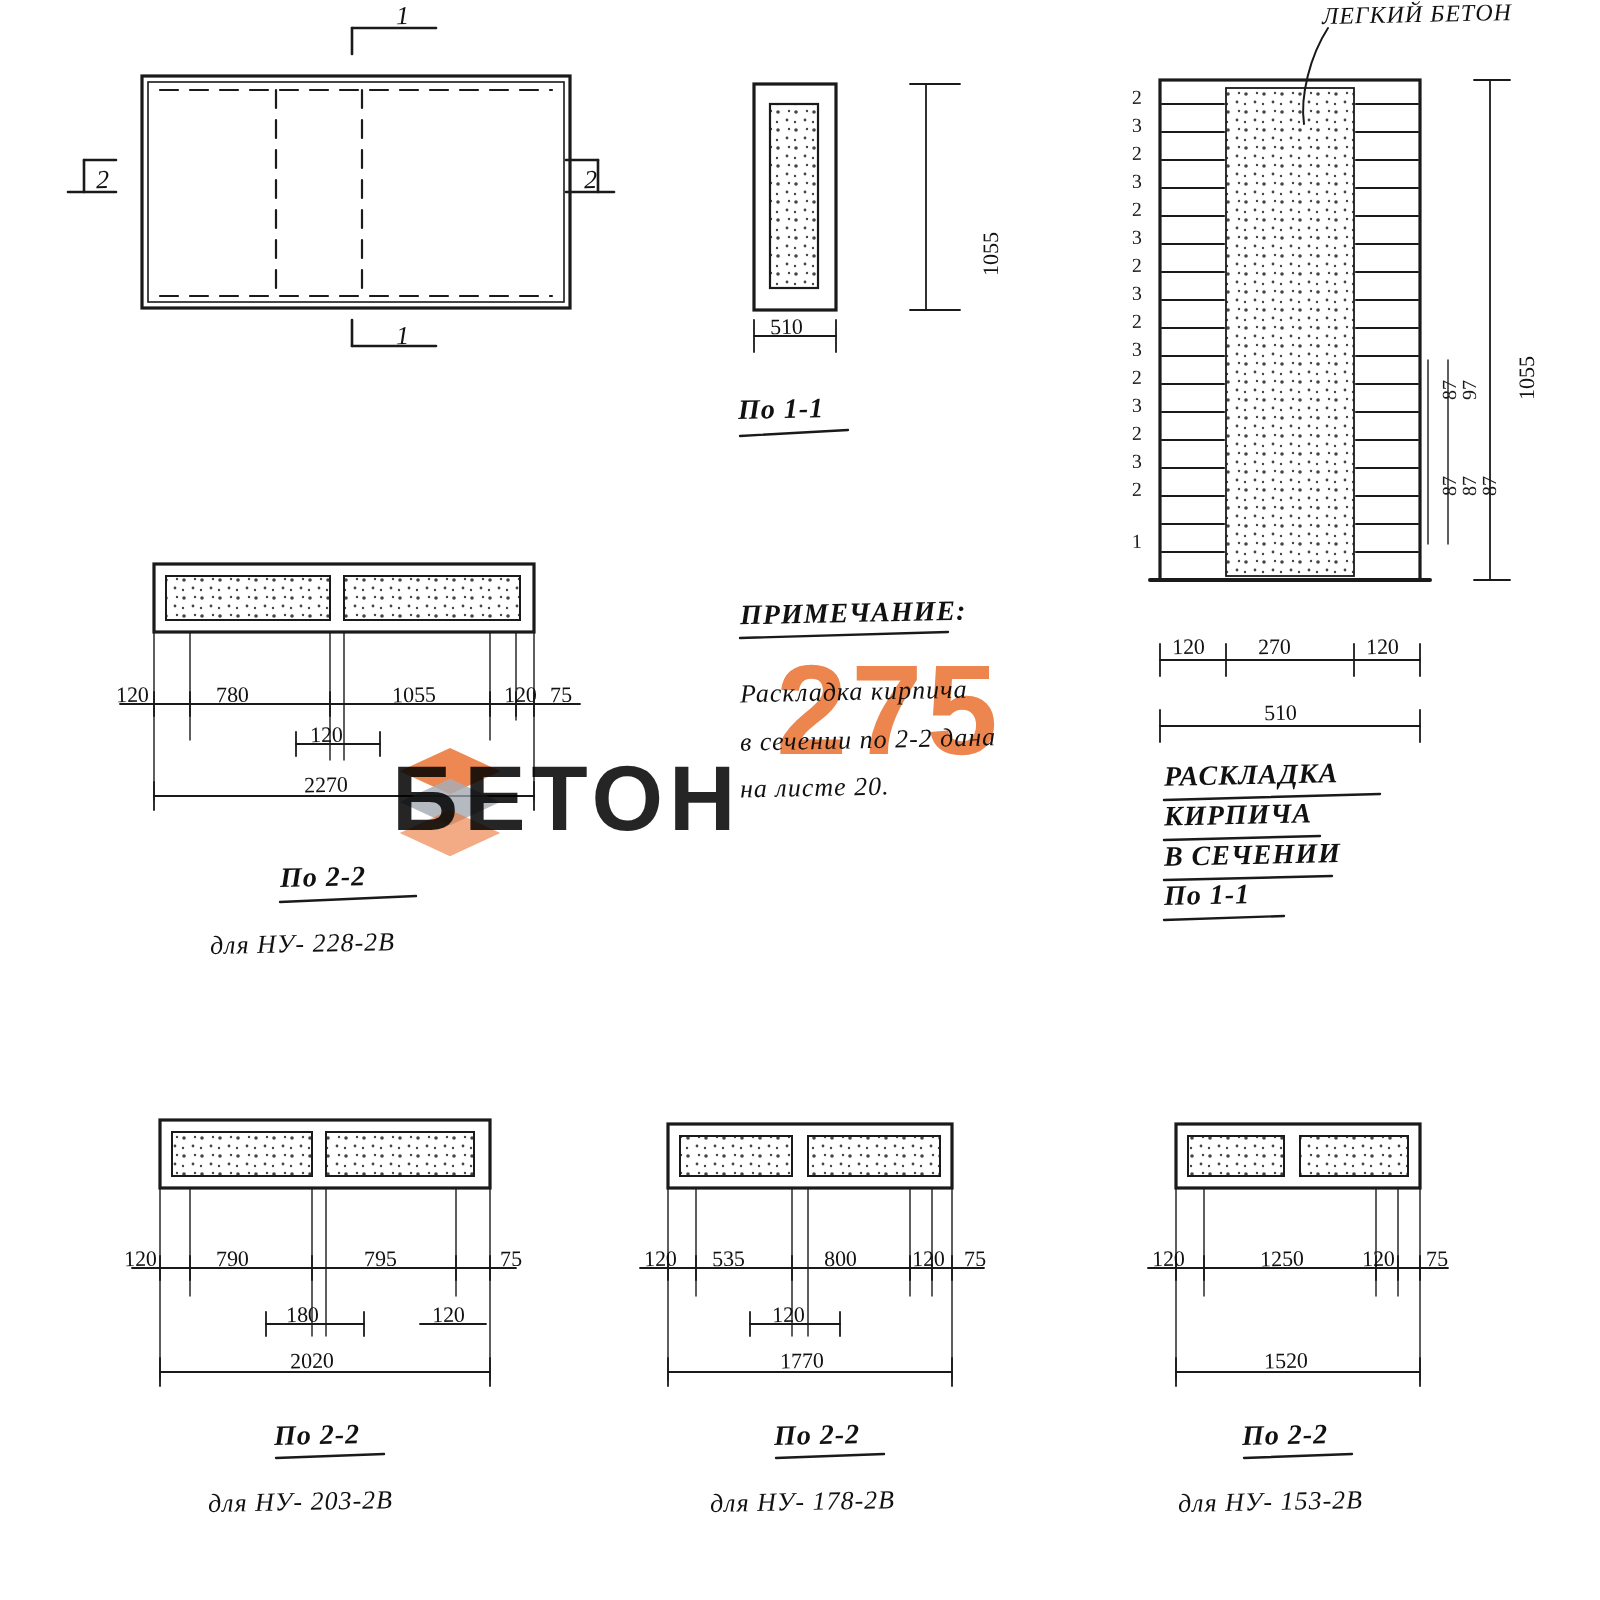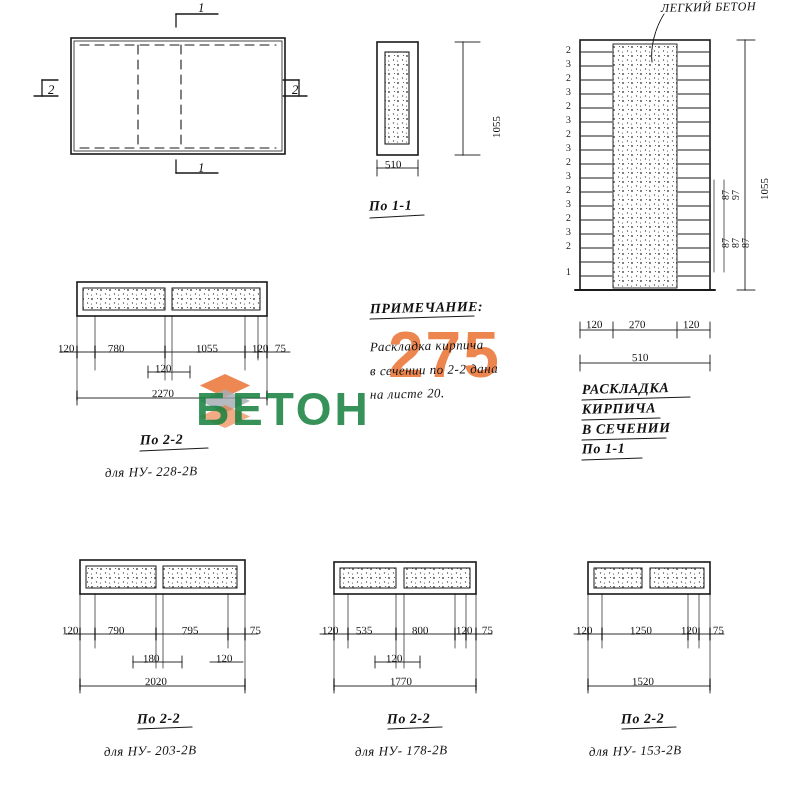--- a/index.html
+++ b/index.html
@@ -32,23 +32,23 @@
     position:absolute;pointer-events:none;
   }
   .wm-365{
     left:388px;top:318px;
     font-size:64px;font-weight:bold;
     color:#e8641e;opacity:.78;
     font-family:"Liberation Sans",sans-serif;
     letter-spacing:2px;
   }
   .wm-beton{
-    left:196px;top:382px;
+    left:196px;top:372px;
     font-size:46px;font-weight:bold;
-    color:#15803d;opacity:.85;
+    color:#000000;opacity:.85;
     font-family:"Liberation Sans",sans-serif;
     letter-spacing:3px;
   }
   .wm-logo{
     left:196px;top:372px;width:58px;height:60px;opacity:.9;
   }
 </style>
 </head>
 <body>
 

